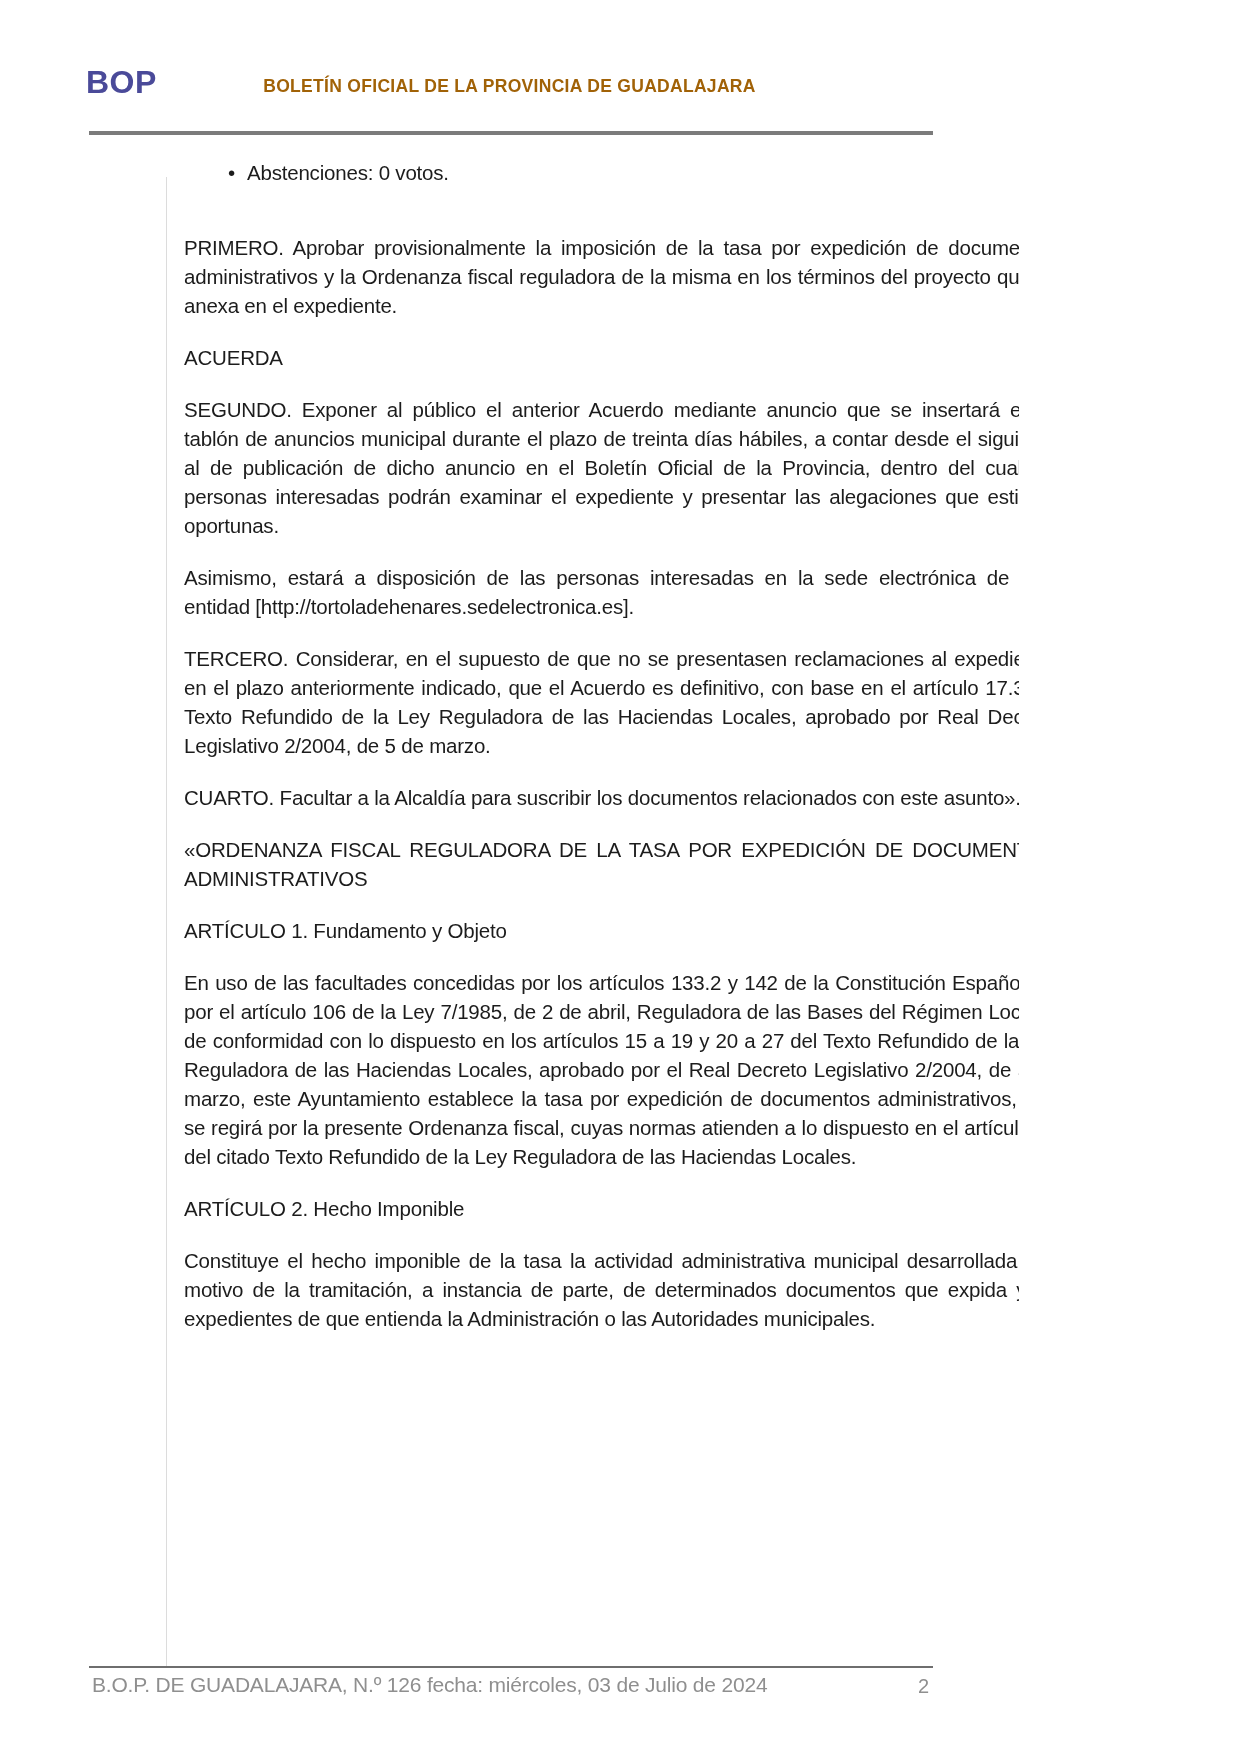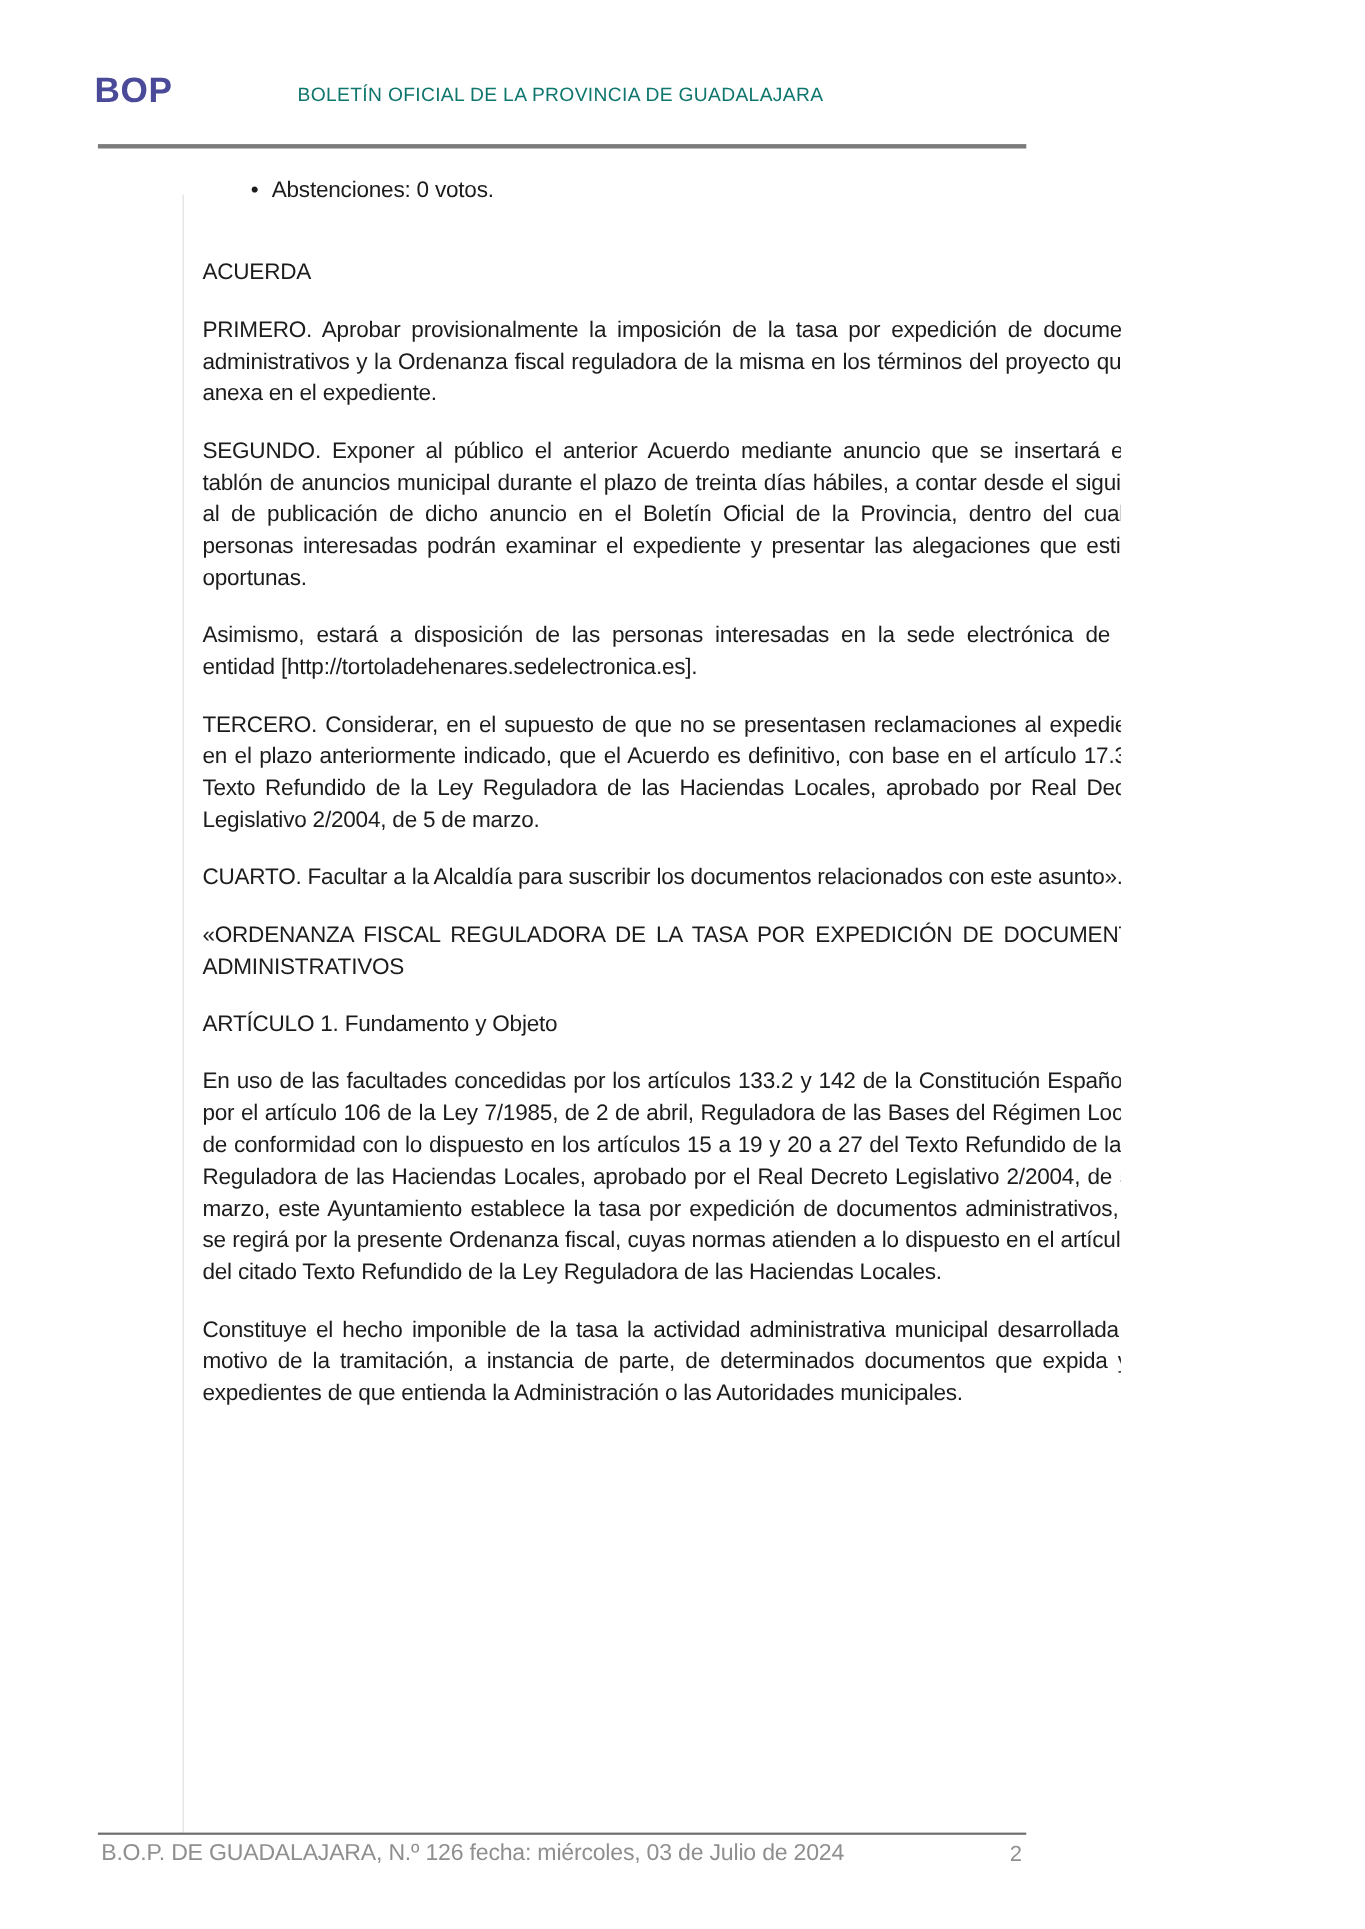--- a/index.html
+++ b/index.html
@@ -22,23 +22,23 @@
     letter-spacing: 0.5px;
     color: #4a4a99;
   }
   .main-title {
     position: absolute;
     left: 160px;
     right: 160px;
     top: 76px;
     text-align: center;
     font-size: 17.5px;
-    font-weight: normal;
+    font-weight: bold;
     letter-spacing: 0.3px;
-    color: #0f766e;
+    color: #a16207;
   }
   .crest {
     position: absolute;
     left: 1096px;
     top: 55px;
     width: 46px;
     height: 72px;
   }
   .header-rule {
     position: absolute;
@@ -145,29 +145,30 @@
   </div>
 
   <div class="header-rule"></div>
 
   <div class="content-vrule"></div>
   <div class="doc-body">
       <div class="bullet-item">
         <span class="dot">•</span>
         <span>Abstenciones: 0 votos.</span>
       </div>
+      <p class="para">PRIMERO. Aprobar provisionalmente la imposición de la tasa por expedición de documentos administrativos y la Ordenanza fiscal reguladora de la misma en los términos del proyecto que se anexa en el expediente.</p>
       <p class="para heading">ACUERDA</p>
-      <p class="para">PRIMERO. Aprobar provisionalmente la imposición de la tasa por expedición de documentos administrativos y la Ordenanza fiscal reguladora de la misma en los términos del proyecto que se anexa en el expediente.</p>
       <p class="para">SEGUNDO. Exponer al público el anterior Acuerdo mediante anuncio que se insertará en el tablón de anuncios municipal durante el plazo de treinta días hábiles, a contar desde el siguiente al de publicación de dicho anuncio en el Boletín Oficial de la Provincia, dentro del cual las personas interesadas podrán examinar el expediente y presentar las alegaciones que estimen oportunas.</p>
       <p class="para">Asimismo, estará a disposición de las personas interesadas en la sede electrónica de esta entidad [http://tortoladehenares.sedelectronica.es].</p>
       <p class="para">TERCERO. Considerar, en el supuesto de que no se presentasen reclamaciones al expediente, en el plazo anteriormente indicado, que el Acuerdo es definitivo, con base en el artículo 17.3 del Texto Refundido de la Ley Reguladora de las Haciendas Locales, aprobado por Real Decreto Legislativo 2/2004, de 5 de marzo.</p>
       <p class="para">CUARTO. Facultar a la Alcaldía para suscribir los documentos relacionados con este asunto».</p>
       <p class="para">«ORDENANZA FISCAL REGULADORA DE LA TASA POR EXPEDICIÓN DE DOCUMENTOS ADMINISTRATIVOS</p>
       <p class="para heading">ARTÍCULO 1. Fundamento y Objeto</p>
       <p class="para">En uso de las facultades concedidas por los artículos 133.2 y 142 de la Constitución Española, y por el artículo 106 de la Ley 7/1985, de 2 de abril, Reguladora de las Bases del Régimen Local, y de conformidad con lo dispuesto en los artículos 15 a 19 y 20 a 27 del Texto Refundido de la Ley Reguladora de las Haciendas Locales, aprobado por el Real Decreto Legislativo 2/2004, de 5 de marzo, este Ayuntamiento establece la tasa por expedición de documentos administrativos, que se regirá por la presente Ordenanza fiscal, cuyas normas atienden a lo dispuesto en el artículo 57 del citado Texto Refundido de la Ley Reguladora de las Haciendas Locales.</p>
+      <p class="para heading">ARTÍCULO 2. Hecho Imponible</p>
       <p class="para">Constituye el hecho imponible de la tasa la actividad administrativa municipal desarrollada con motivo de la tramitación, a instancia de parte, de determinados documentos que expida y de expedientes de que entienda la Administración o las Autoridades municipales.</p>
     </div>
 
   <div class="footer-rule"></div>
   <div class="footer-text">B.O.P. DE GUADALAJARA, N.º 126 fecha: miércoles, 03 de Julio de 2024</div>
   <div class="page-number">2</div>
 
 </div>
 
 </body></html>

